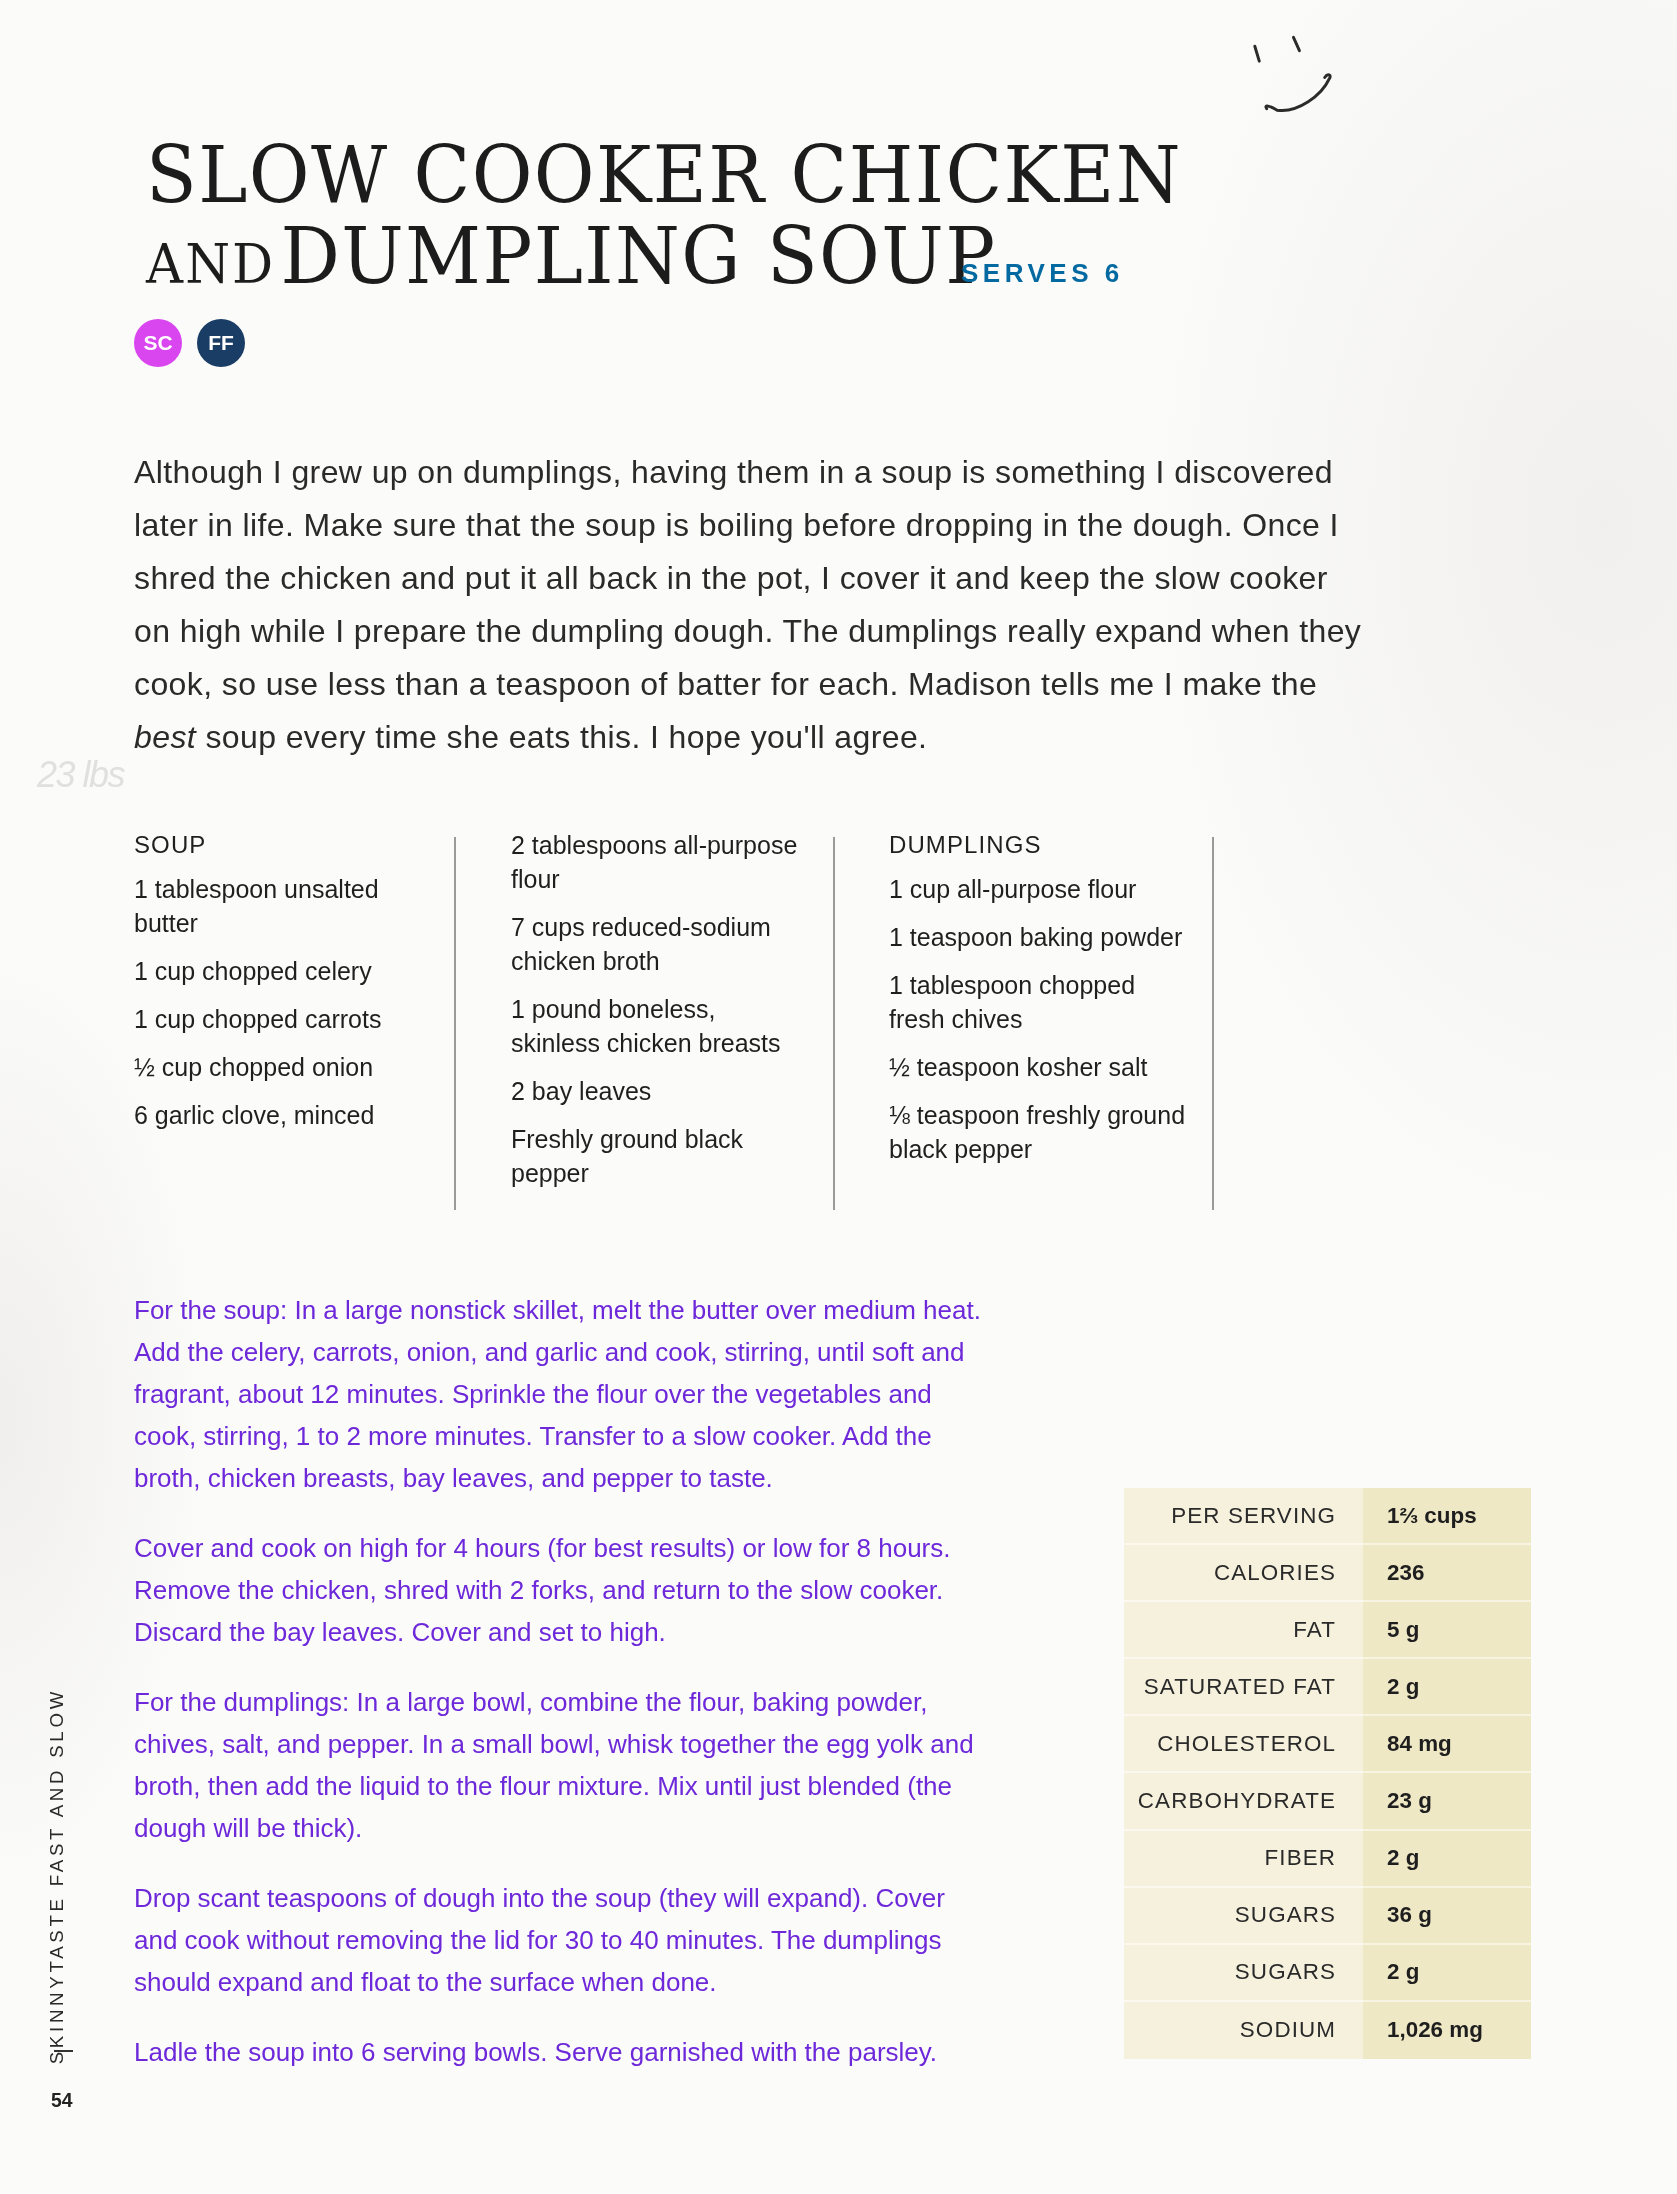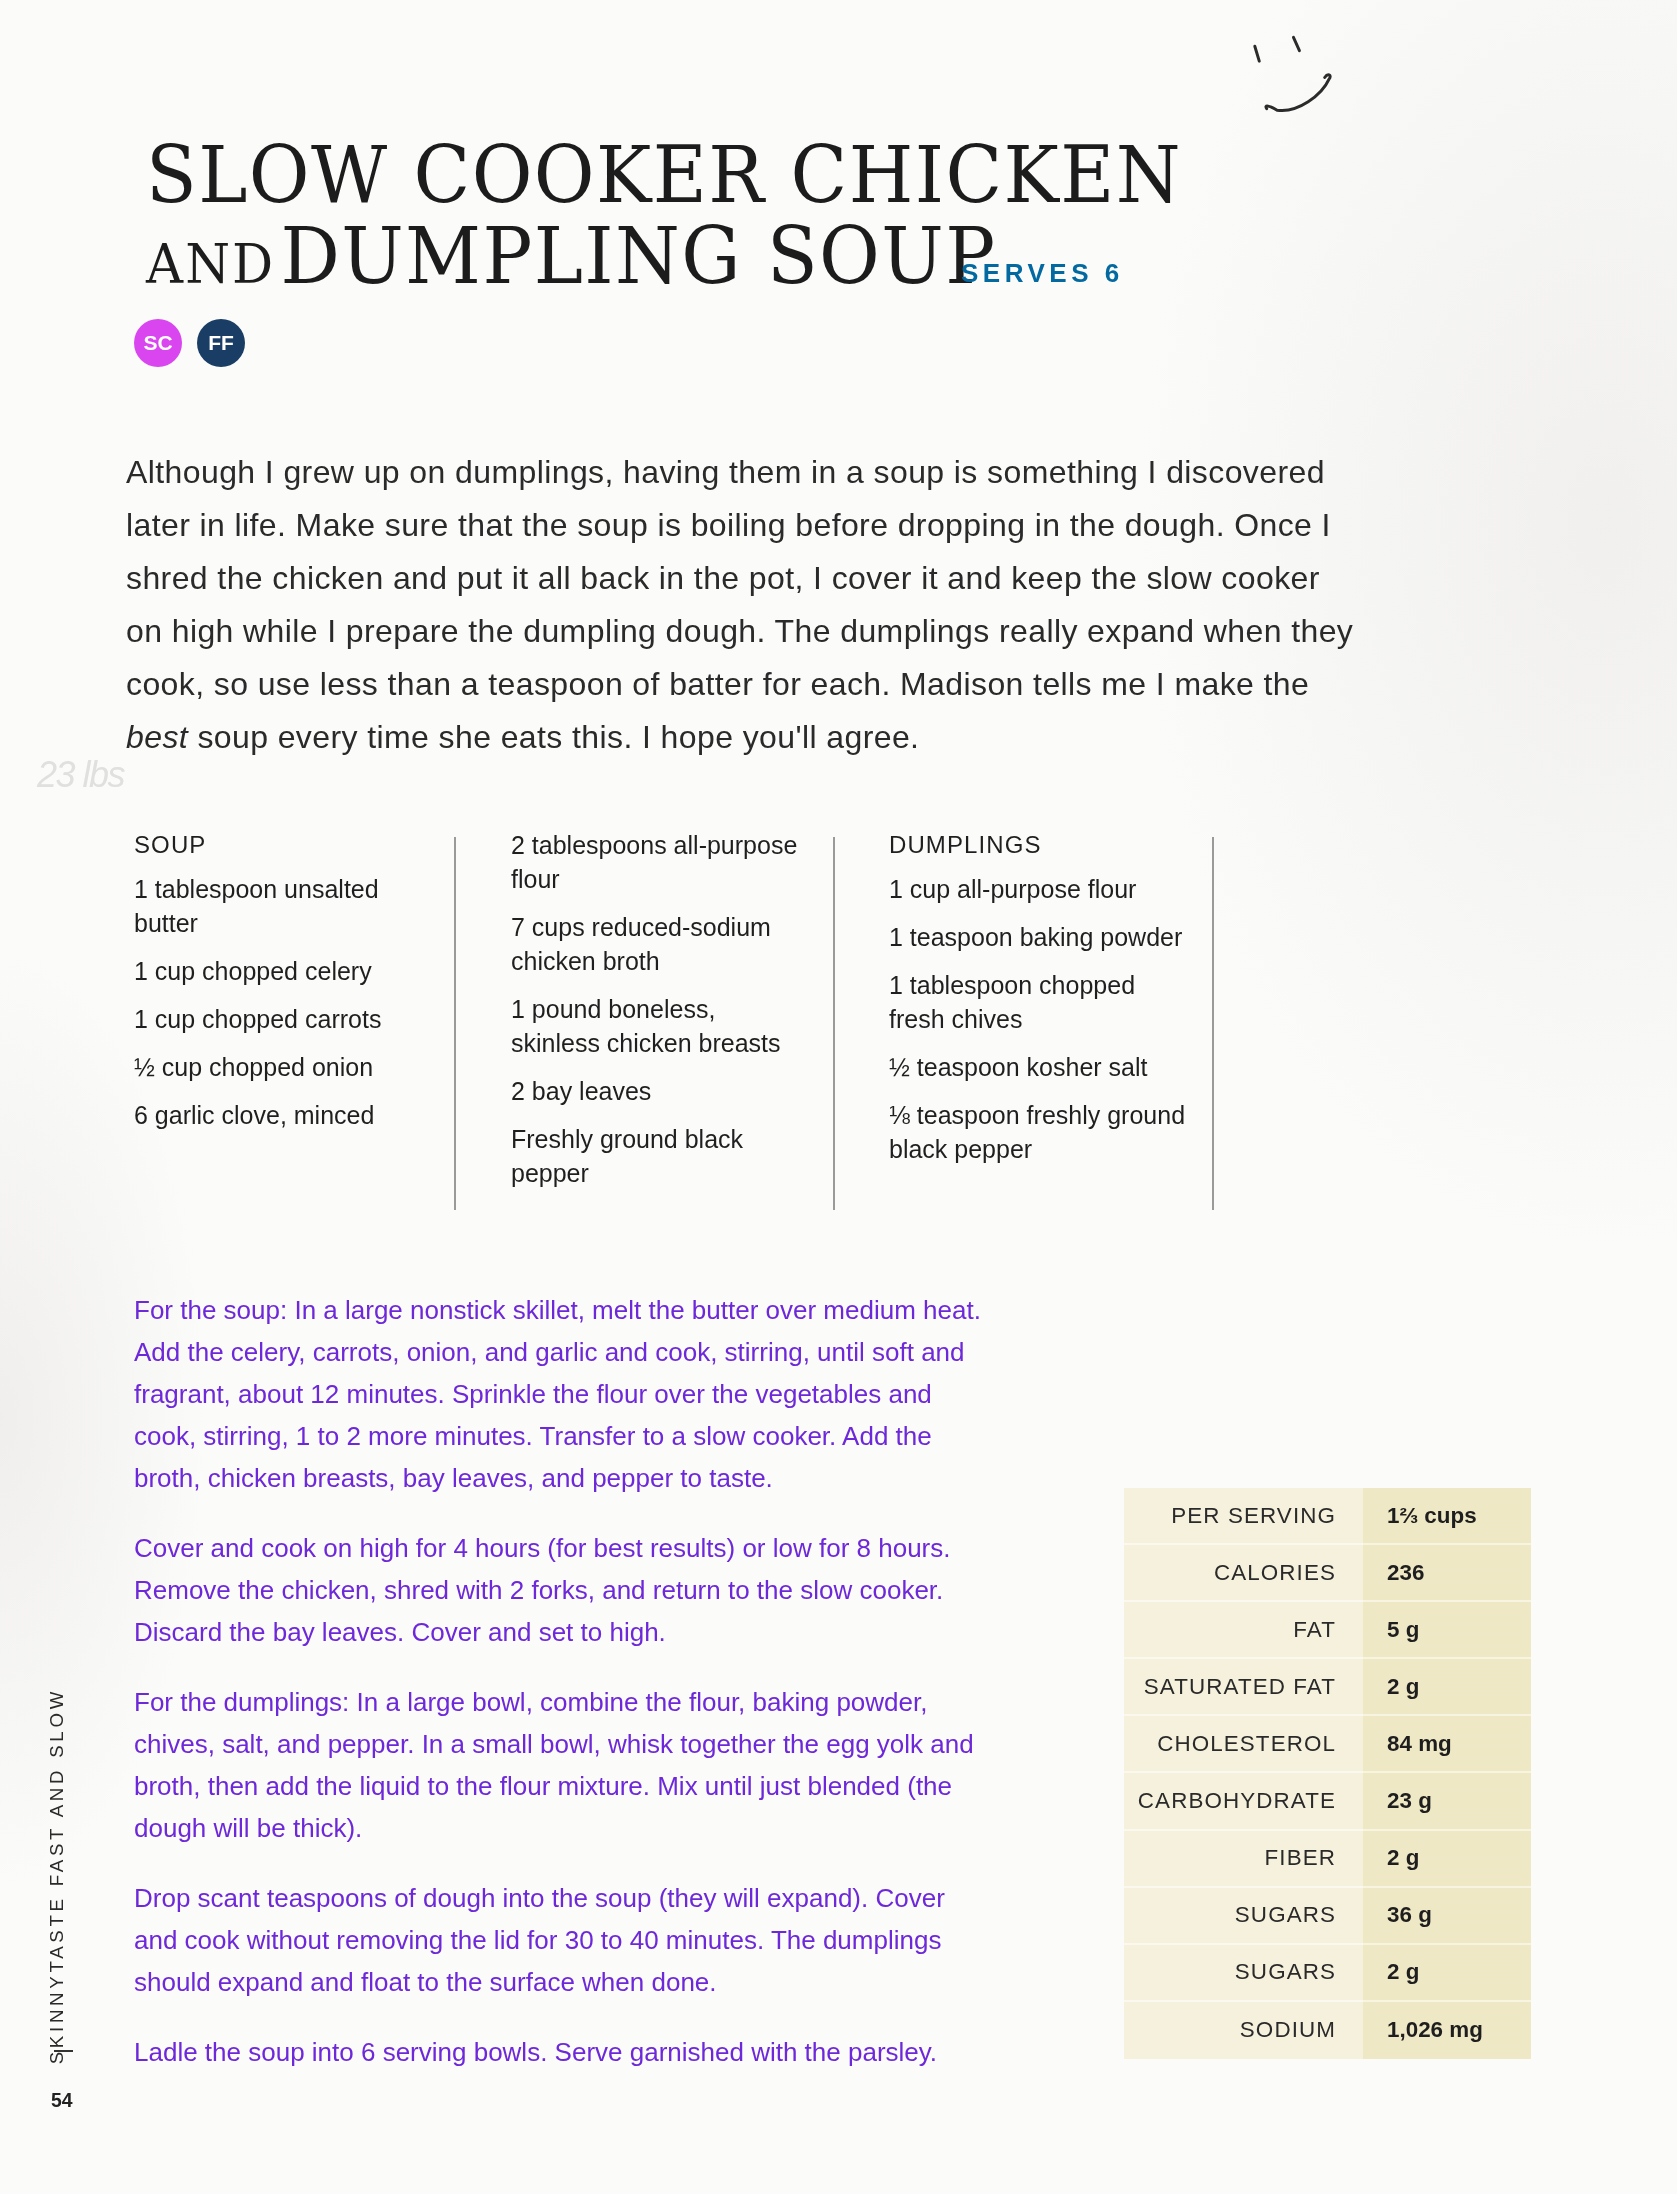--- a/index.html
+++ b/index.html
@@ -32,21 +32,21 @@
     position: absolute; left: 961px; top: 258px;
     font-size: 26px; font-weight: bold; letter-spacing: 4.5px; color: #0369a1;
   }
   .badges { position: absolute; left: 134px; top: 319px; display: flex; gap: 15px; }
   .badge {
     width: 48px; height: 48px; border-radius: 50%;
     display: flex; align-items: center; justify-content: center;
     color: #ffffff; font-weight: bold; font-size: 21px; letter-spacing: 0px;
   }
   .intro {
-    position: absolute; left: 126px; top: 446px; width: 1239px;
+    position: absolute; left: 134px; top: 446px; width: 1239px;
     font-size: 32px; line-height: 53px; color: #2a2a2a; font-weight: 300;
     letter-spacing: 0.4px;
   }
   .intro p { margin: 0; }
   .intro em { font-style: italic; }
   .ingredients { position: absolute; top: 828px; left: 0; width: 1677px; height: 388px; }
   .col { position: absolute; top: 0; width: 313px; font-size: 25px; line-height: 34px; color: #1f1f1f; }
   .col .head { font-size: 24px; letter-spacing: 1.1px; margin-bottom: 10.4px; line-height: 34px; }
   .col .item { margin-bottom: 14px; font-weight: 500; }
   .divider { position: absolute; top: 9px; width: 1.5px; height: 373px; background: #9a9a9a; }

